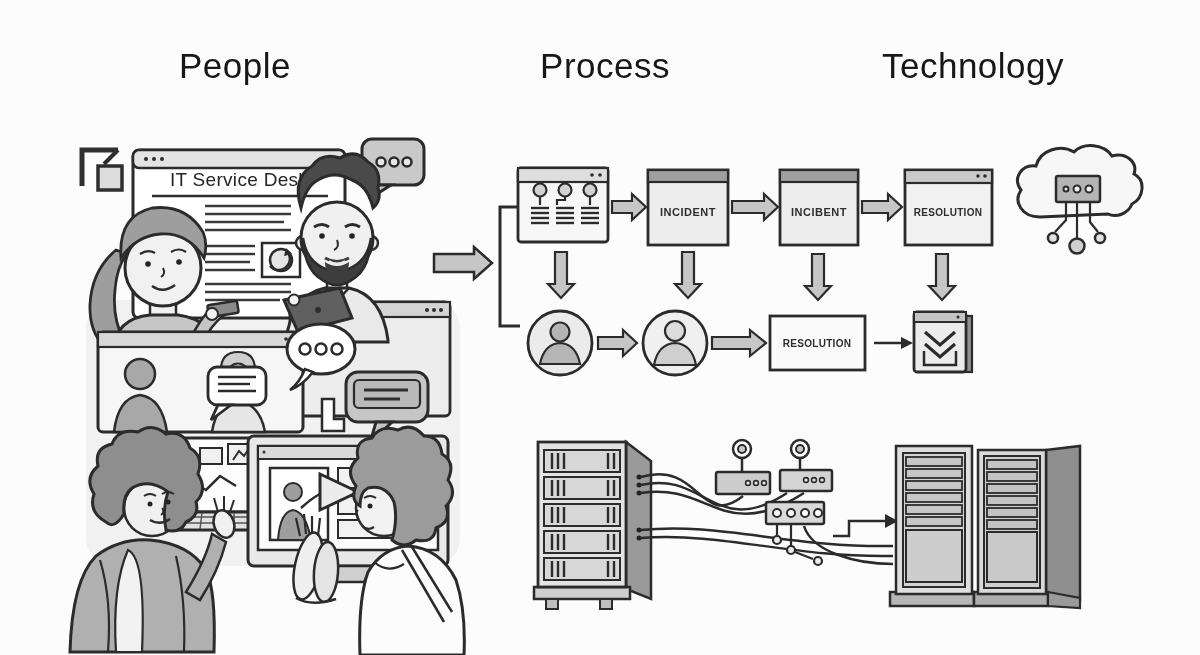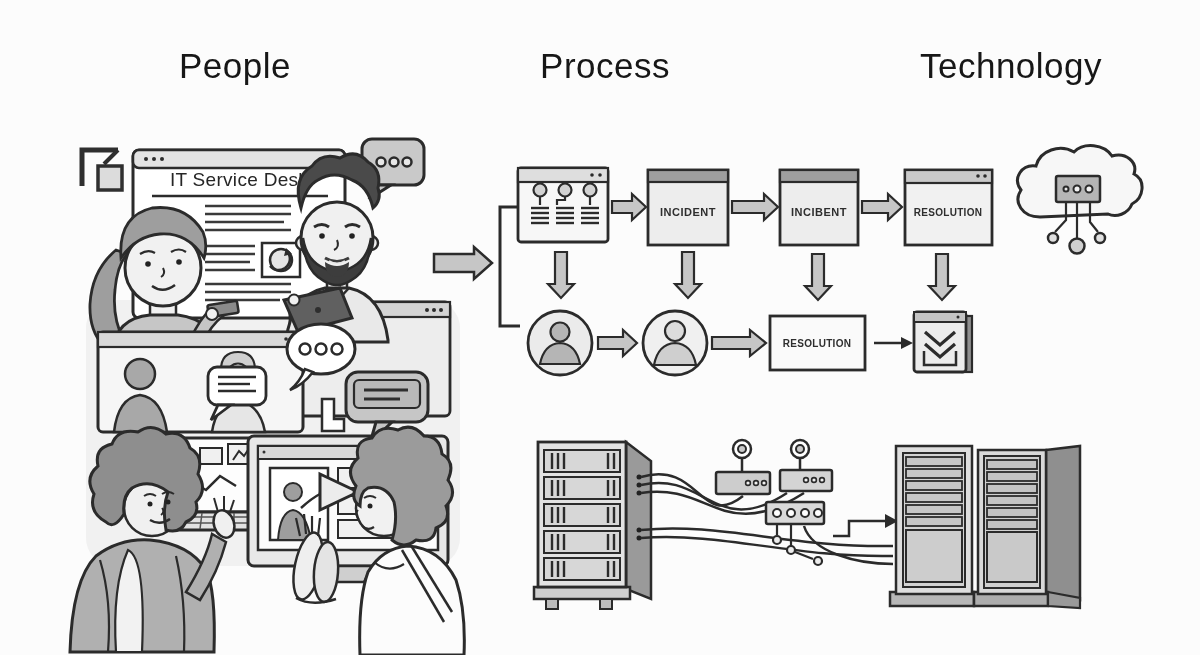--- a/index.html
+++ b/index.html
@@ -3,21 +3,21 @@
 <meta charset="utf-8">
 <style>
   html,body{margin:0;padding:0;background:#ffffff;}
   .stage{position:relative;width:1200px;height:655px;background:#fcfcfc;overflow:hidden;
          font-family:"Liberation Sans",sans-serif;}
   .stage svg{position:absolute;left:0;top:0;}
   .col-title{position:absolute;top:46px;font-size:35px;font-weight:400;color:#171717;
              letter-spacing:.5px;text-align:center;}
   .t-people{left:120px;width:230px;}
   .t-process{left:495px;width:220px;}
-  .t-tech{left:896px;width:230px;}
+  .t-tech{left:858px;width:230px;}
   .box-label{font-family:"Liberation Sans",sans-serif;font-size:11px;font-weight:600;
              fill:#2e2e2e;letter-spacing:.5px;text-anchor:middle;}
   .box-label-sm{font-family:"Liberation Sans",sans-serif;font-size:10px;font-weight:600;
              fill:#2e2e2e;letter-spacing:.3px;text-anchor:middle;}
   .win-title{font-family:"Liberation Sans",sans-serif;font-size:19px;font-weight:500;
              fill:#262626;text-anchor:middle;letter-spacing:.3px;}
   .ink{stroke:#2b2b2b;}
 </style>
 </head>
 <body>

